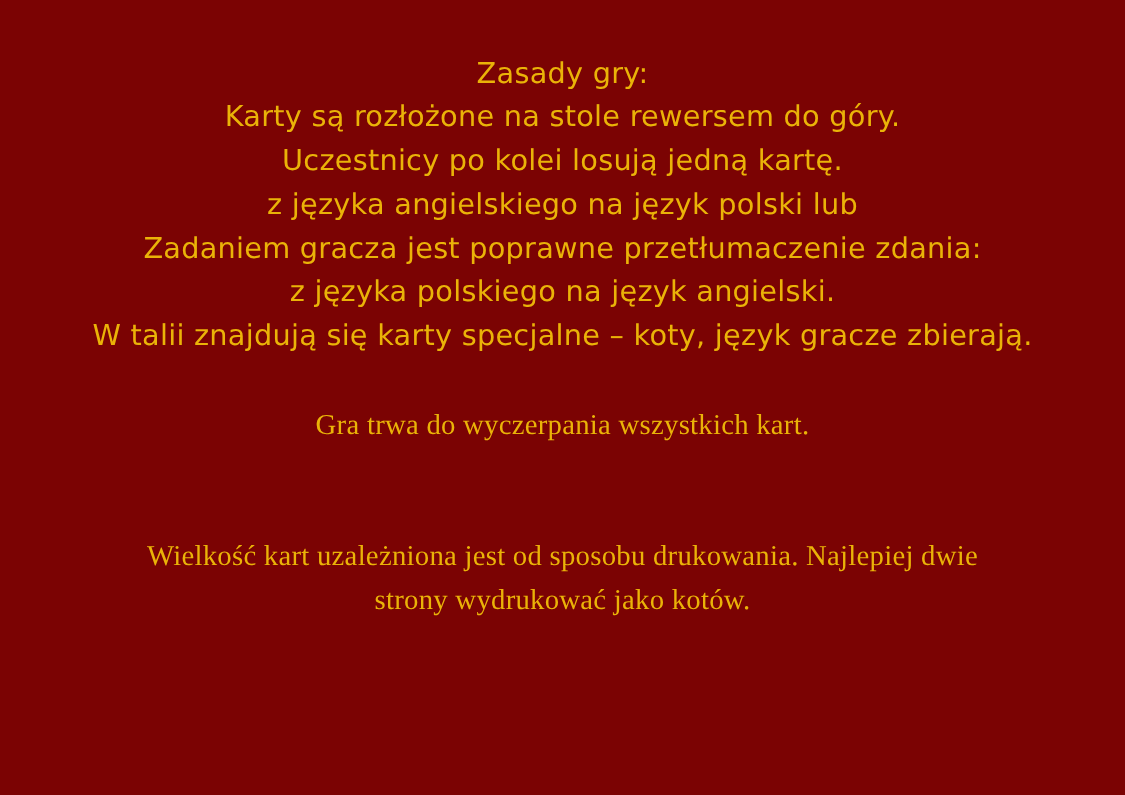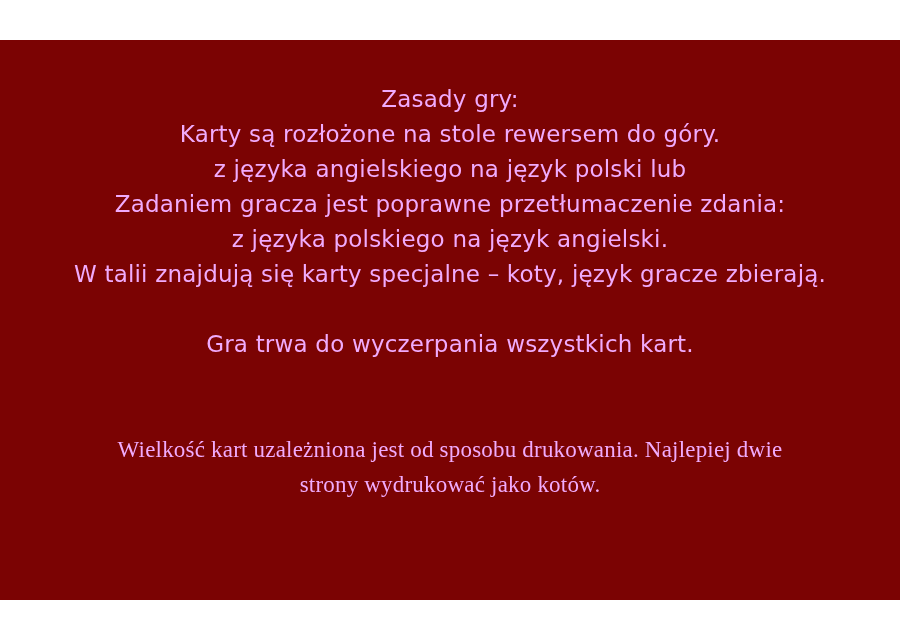--- a/index.html
+++ b/index.html
@@ -2,55 +2,56 @@
 <html><head>
 <meta charset="utf-8">
 <style>
   html, body {
     margin: 0;
     padding: 0;
   }
   .page {
     position: relative;
     width: 900px;
-    height: 560px;
+    height: 636px;
     background: #7b0303;
-    color: #f0abfc;
+    color: #eab308;
     font-family: "DejaVu Sans", "Liberation Sans", sans-serif;
     overflow: hidden;
-    margin-top: 40px;
   }
   .text-block {
     box-sizing: border-box;
     padding-top: 42px;
     text-align: center;
     font-size: 23px;
     line-height: 35px;
     letter-spacing: 0.2px;
   }
   .line {
     white-space: nowrap;
   }
   .section-game-end {
     margin-top: 35px;
+    font-family: Liberation Serif, serif;
   }
   .section-printing-note {
     margin-top: 70px;
     font-family: Liberation Serif, serif;
   }
 </style>
 </head>
 <body>
 
 <div class="page">
   <div class="text-block">
 
     <div class="section">
       <div class="line">Zasady gry:</div>
       <div class="line">Karty są rozłożone na stole rewersem do góry.</div>
+      <div class="line">Uczestnicy po kolei losują jedną kartę.</div>
       <div class="line">z języka angielskiego na język polski lub</div>
       <div class="line">Zadaniem gracza jest poprawne przetłumaczenie zdania:</div>
       <div class="line">z języka polskiego na język angielski.</div>
       <div class="line">W talii znajdują się karty specjalne – koty, język gracze zbierają.</div>
     </div>
 
     <div class="section section-game-end">
       <div class="line">Gra trwa do wyczerpania wszystkich kart.</div>
     </div>
 

